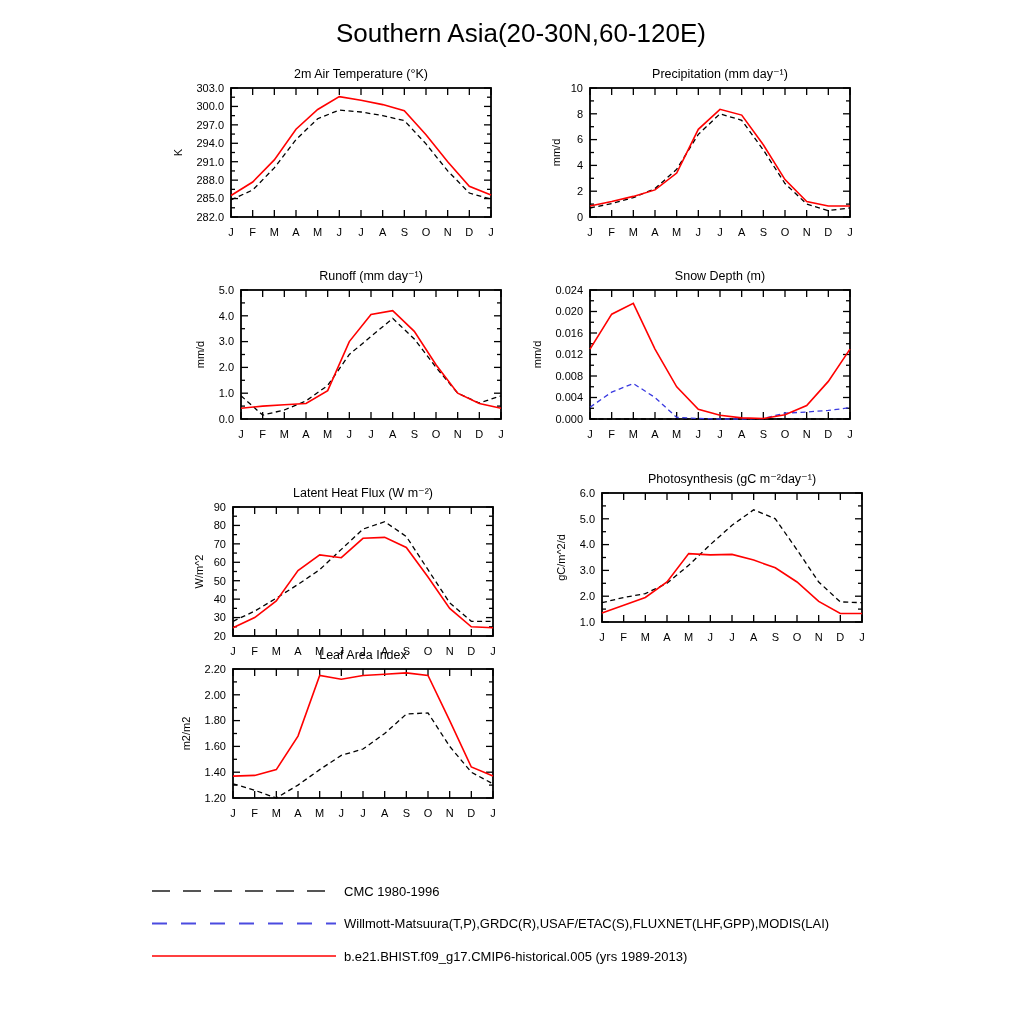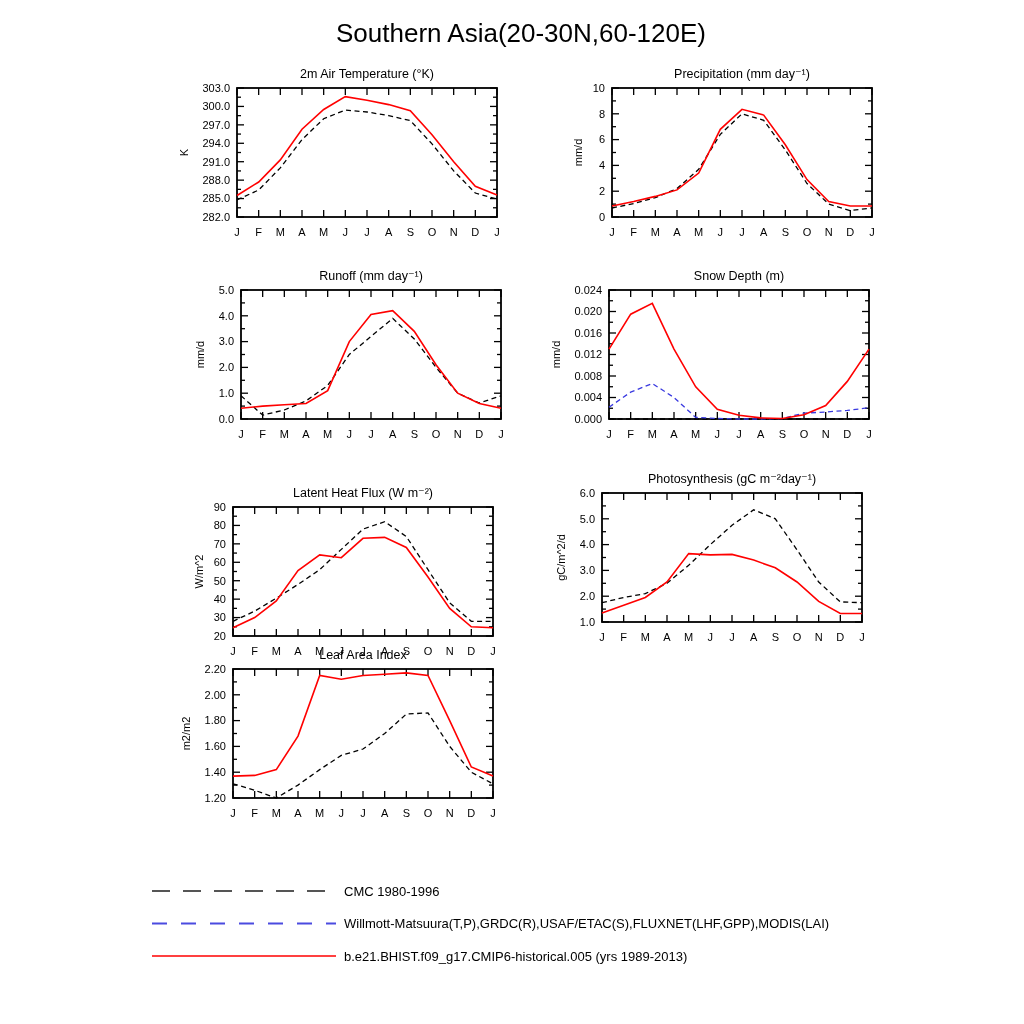--- a/index.html
+++ b/index.html
@@ -19,21 +19,21 @@
   .leg0{stroke-width:2;stroke-dasharray:18 13;}
   .leg1{stroke-width:1.8;stroke-dasharray:15 14;}
   .leg2{stroke-width:1.4;}
 </style>
 </head>
 <body>
 
 <div id="canvas">
   <div id="main-title">Southern Asia(20-30N,60-120E)</div>
 
-  <div class="panel" style="left:164px;top:62px"><svg width="360" height="205" viewBox="0 0 360 205">
+  <div class="panel" style="left:158px;top:62px"><svg width="360" height="205" viewBox="0 0 360 205">
         <text class="ptitle" x="203" y="16">2m Air Temperature (°K)</text>
         <rect x="73" y="26" width="260" height="129" fill="none" stroke="#000000" stroke-width="1.8"></rect>
         <g stroke="#000000" stroke-width="1.3">
           <line x1="73" y1="155" x2="80" y2="155"></line>
           <line x1="333" y1="155" x2="326" y2="155"></line>
           <line x1="73" y1="145.78571428571428" x2="77" y2="145.78571428571428"></line>
           <line x1="333" y1="145.78571428571428" x2="329" y2="145.78571428571428"></line>
           <line x1="73" y1="136.57142857142858" x2="80" y2="136.57142857142858"></line>
           <line x1="333" y1="136.57142857142858" x2="326" y2="136.57142857142858"></line>
           <line x1="73" y1="127.35714285714286" x2="77" y2="127.35714285714286"></line>
@@ -107,21 +107,21 @@
         <text class="tick-label xtl" x="224.66666666666666" y="174">A</text>
         <text class="tick-label xtl" x="246.33333333333334" y="174">S</text>
         <text class="tick-label xtl" x="268" y="174">O</text>
         <text class="tick-label xtl" x="289.66666666666663" y="174">N</text>
         <text class="tick-label xtl" x="311.33333333333337" y="174">D</text>
         <text class="tick-label xtl" x="333" y="174">J</text>
         <text class="ylab" x="24" y="90.5" transform="rotate(-90 24 90.5)">K</text>
         <polyline points="73.0,137.8 94.7,128.0 116.3,105.9 138.0,77.6 159.7,56.7 181.3,48.1 203.0,50.0 224.7,53.6 246.3,58.6 268.0,81.9 289.7,108.9 311.3,131.0 333.0,137.2" fill="none" stroke="#000000" stroke-width="1.3" stroke-dasharray="5,3.5"></polyline>
         <polyline points="73.0,133.5 94.7,120.0 116.3,97.9 138.0,67.2 159.7,47.5 181.3,34.6 203.0,38.3 224.7,42.6 246.3,48.7 268.0,72.7 289.7,99.7 311.3,124.3 333.0,132.9" fill="none" stroke="#ff0000" stroke-width="1.6"></polyline>
       </svg></div>
-  <div class="panel" style="left:539px;top:62px"><svg width="360" height="205" viewBox="0 0 360 205">
+  <div class="panel" style="left:517px;top:62px"><svg width="360" height="205" viewBox="0 0 360 205">
         <text class="ptitle" x="203" y="16">Precipitation (mm day⁻¹)</text>
         <rect x="73" y="26" width="260" height="129" fill="none" stroke="#000000" stroke-width="1.8"></rect>
         <g stroke="#000000" stroke-width="1.3">
           <line x1="73" y1="155" x2="80" y2="155"></line>
           <line x1="333" y1="155" x2="326" y2="155"></line>
           <line x1="73" y1="142.1" x2="77" y2="142.1"></line>
           <line x1="333" y1="142.1" x2="329" y2="142.1"></line>
           <line x1="73" y1="129.2" x2="80" y2="129.2"></line>
           <line x1="333" y1="129.2" x2="326" y2="129.2"></line>
           <line x1="73" y1="116.30000000000001" x2="77" y2="116.30000000000001"></line>
@@ -263,21 +263,21 @@
         <text class="tick-label xtl" x="224.66666666666666" y="174">A</text>
         <text class="tick-label xtl" x="246.33333333333334" y="174">S</text>
         <text class="tick-label xtl" x="268" y="174">O</text>
         <text class="tick-label xtl" x="289.66666666666663" y="174">N</text>
         <text class="tick-label xtl" x="311.33333333333337" y="174">D</text>
         <text class="tick-label xtl" x="333" y="174">J</text>
         <text class="ylab" x="36.4" y="90.5" transform="rotate(-90 36.4 90.5)">mm/d</text>
         <polyline points="73.0,131.8 94.7,151.1 116.3,146.0 138.0,136.9 159.7,121.5 181.3,90.5 203.0,72.4 224.7,54.4 246.3,75.0 268.0,103.4 289.7,129.2 311.3,139.0 333.0,131.8" fill="none" stroke="#000000" stroke-width="1.3" stroke-dasharray="5,3.5"></polyline>
         <polyline points="73.0,144.2 94.7,142.1 116.3,140.8 138.0,139.5 159.7,126.6 181.3,77.6 203.0,50.5 224.7,46.6 246.3,67.3 268.0,100.8 289.7,129.2 311.3,139.5 333.0,144.2" fill="none" stroke="#ff0000" stroke-width="1.6"></polyline>
       </svg></div>
-  <div class="panel" style="left:536px;top:264px"><svg width="360" height="205" viewBox="0 0 360 205">
+  <div class="panel" style="left:517px;top:264px"><svg width="360" height="205" viewBox="0 0 360 205">
         <text class="ptitle" x="203" y="16">Snow Depth (m)</text>
         <rect x="73" y="26" width="260" height="129" fill="none" stroke="#000000" stroke-width="1.8"></rect>
         <g stroke="#000000" stroke-width="1.3">
           <line x1="73" y1="155" x2="80" y2="155"></line>
           <line x1="333" y1="155" x2="326" y2="155"></line>
           <line x1="73" y1="144.25" x2="77" y2="144.25"></line>
           <line x1="333" y1="144.25" x2="329" y2="144.25"></line>
           <line x1="73" y1="133.5" x2="80" y2="133.5"></line>
           <line x1="333" y1="133.5" x2="326" y2="133.5"></line>
           <line x1="73" y1="122.75" x2="77" y2="122.75"></line>

